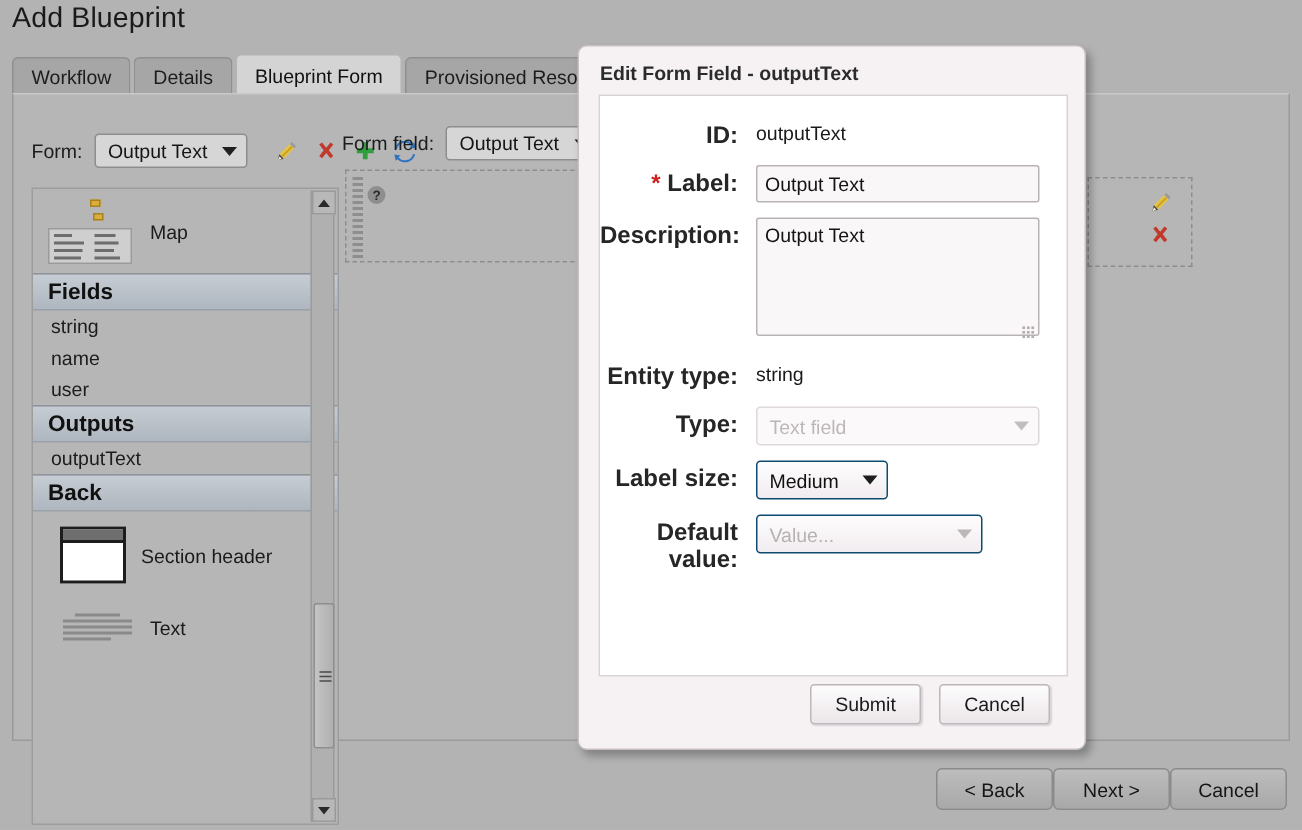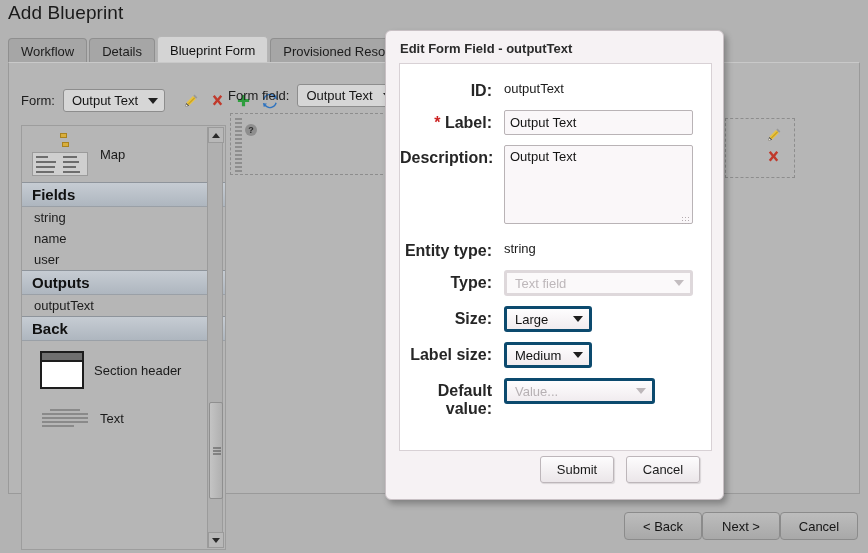--- a/index.html
+++ b/index.html
@@ -289,21 +289,21 @@
       radial-gradient(#b4acb0 45%, transparent 46%);
     background-size: 3px 3px;
     pointer-events: none;
   }
 
   .sel {
     display: inline-flex;
     align-items: center;
     justify-content: space-between;
     height: 26px;
-    border: 3px solid #0c4a6e;
+    border: 1px solid #0c4a6e;
     border-radius: 3px;
     background: linear-gradient(#fefdfe,#f1ecef);
     font-size: 13px;
     color: #111;
     padding: 0 6px 0 8px;
     cursor: pointer;
   }
   .sel .cart {
     margin-left: 12px;
     width: 0; height: 0;
@@ -555,29 +555,20 @@
         <div class="frow">
           <div class="flabel">Type:</div>
           <div class="fctl">
             <div class="sel w-type disabled">
               <span>Text field</span>
               <span class="cart"></span>
             </div>
           </div>
         </div>
 
-        <div class="frow">
-          <div class="flabel">Size:</div>
-          <div class="fctl">
-            <div class="sel w-size">
-              <span>Large</span>
-              <span class="cart"></span>
-            </div>
-          </div>
-        </div>
 
         <div class="frow">
           <div class="flabel">Label size:</div>
           <div class="fctl">
             <div class="sel w-size">
               <span>Medium</span>
               <span class="cart"></span>
             </div>
           </div>
         </div>

